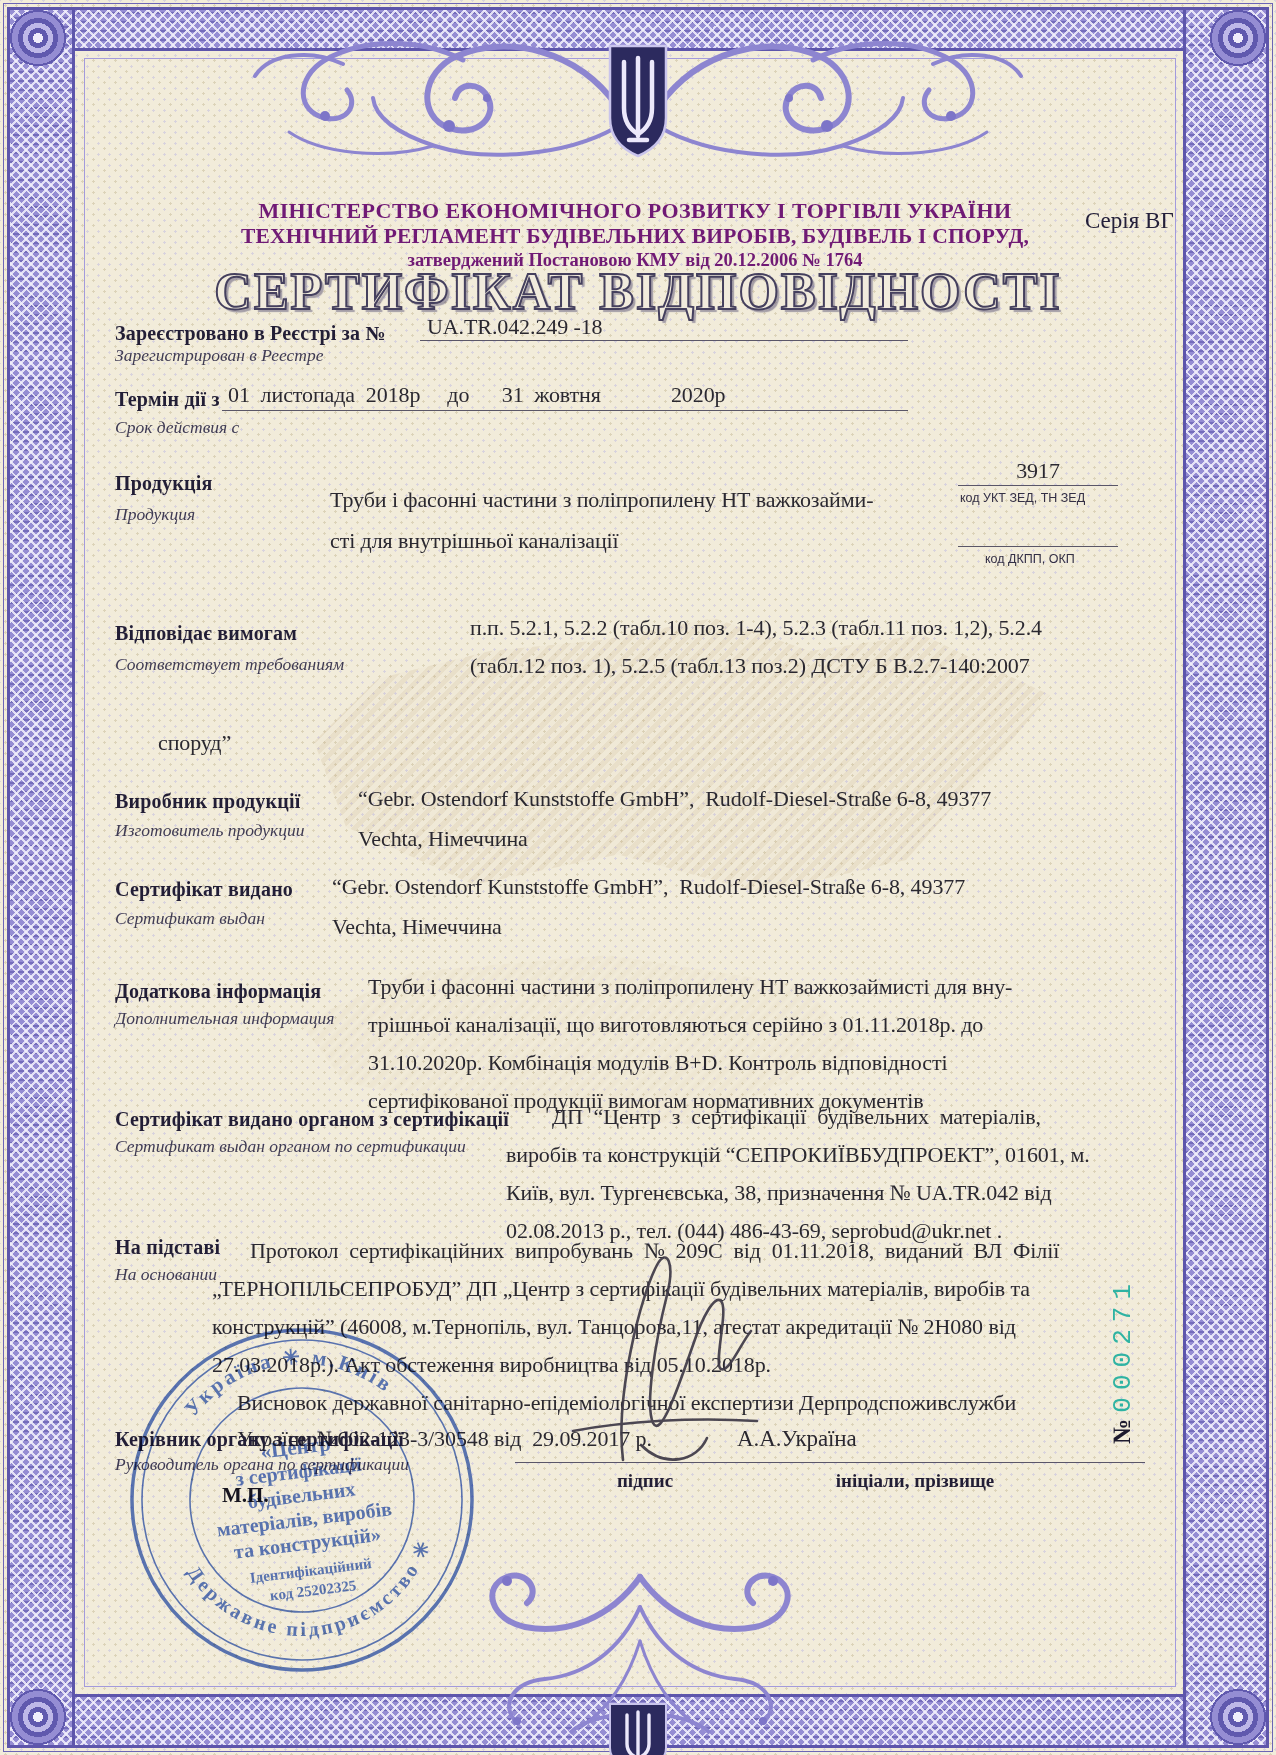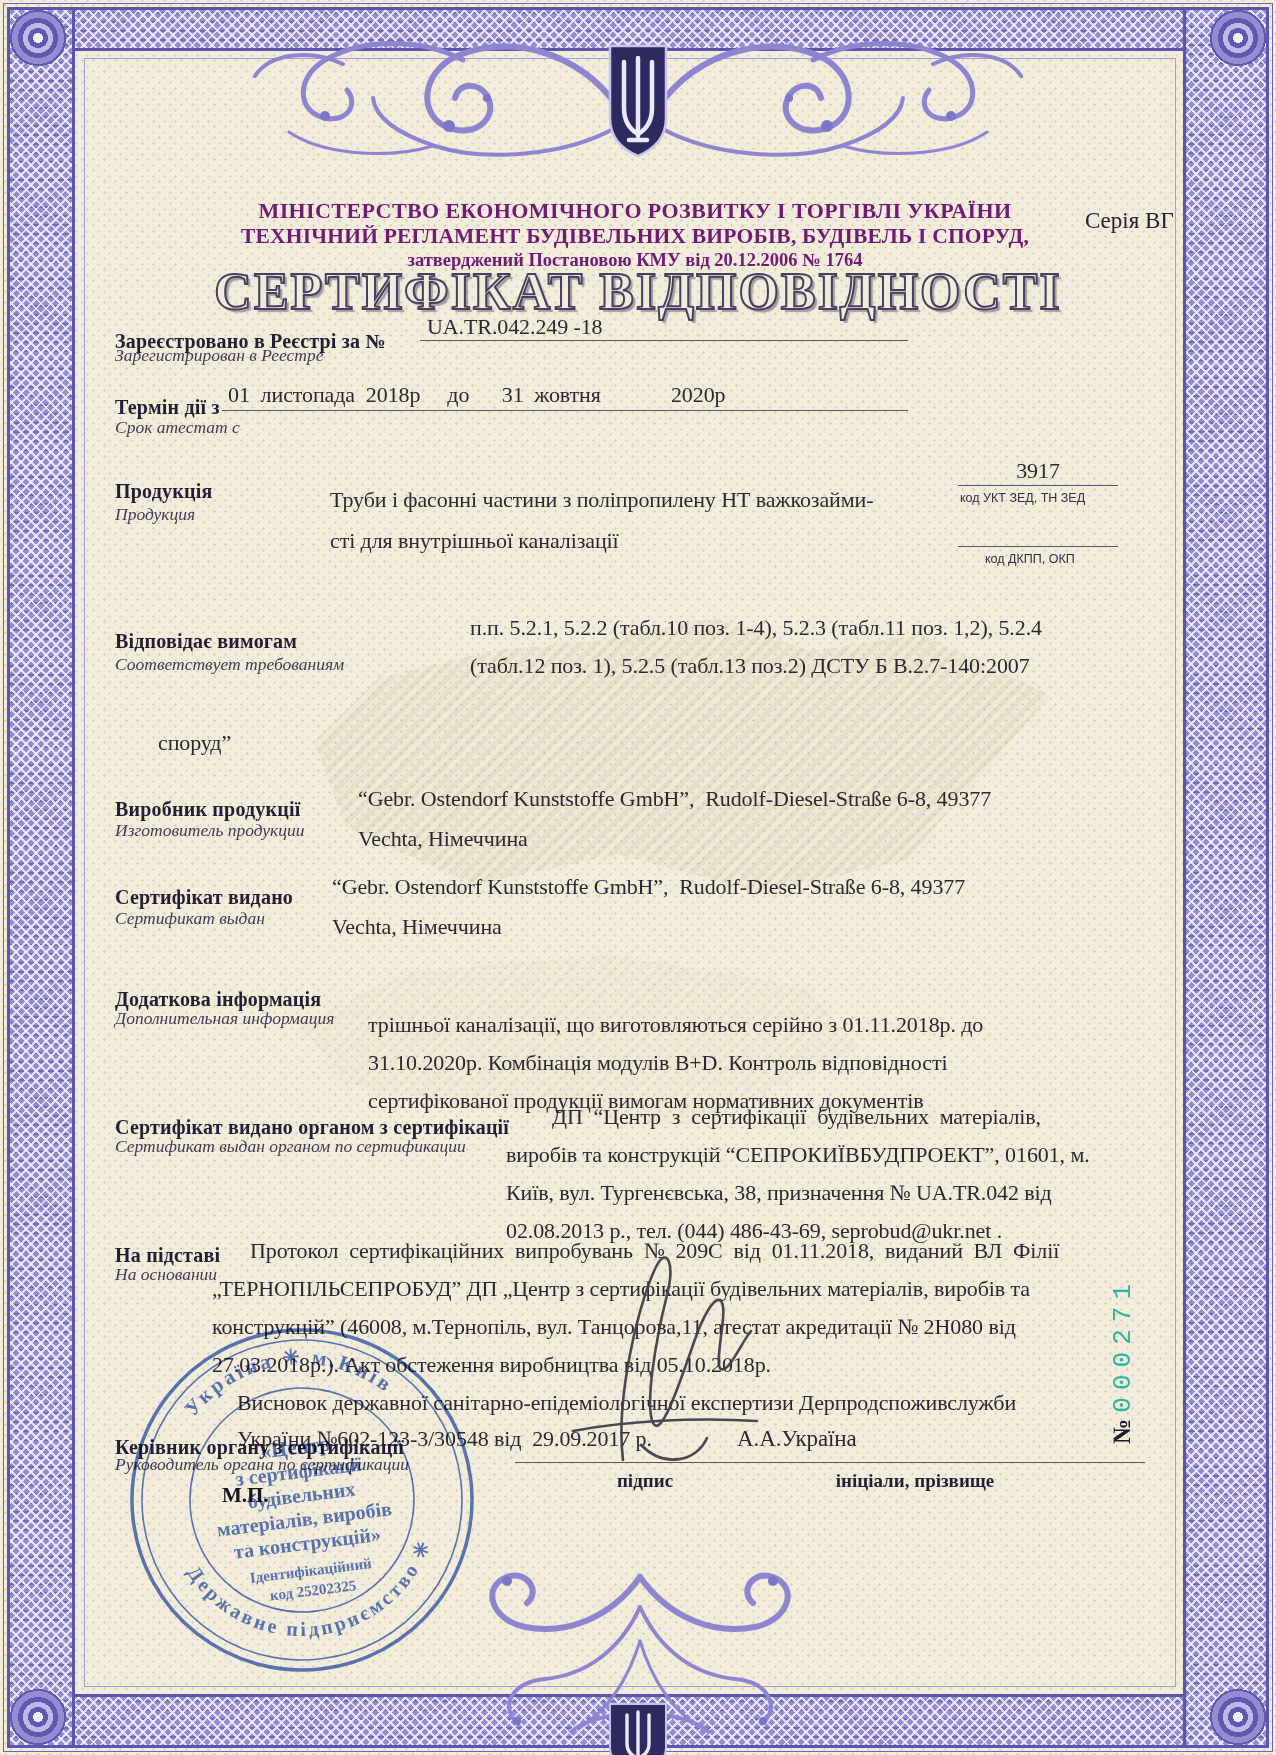--- a/index.html
+++ b/index.html
@@ -34,21 +34,21 @@
   
   .hline{position:absolute;left:160px;width:950px;text-align:center;font-weight:bold;color:#701a75;}
   .ministry{top:198px;font-size:22px;letter-spacing:.4px;}
   .regulation{top:224px;font-size:21.5px;letter-spacing:.2px;}
   .approved{top:250px;font-size:18.5px;}
   .title{position:absolute;left:0;right:0;top:262px;text-align:center;font-weight:bold;
         font-size:52px;letter-spacing:2px;color:#f1ebdd;
         -webkit-text-stroke:2px #45405e;text-shadow:3px 3px 1px rgba(69,63,104,.45);}
   .series{position:absolute;left:1085px;top:208px;font-size:23px;color:#24203a;}
   
-  .lu{position:absolute;left:115px;font-weight:bold;font-size:20px;color:#221e36;letter-spacing:.2px;margin-top:8px;}
+  .lu{position:absolute;left:115px;font-weight:bold;font-size:20px;color:#221e36;letter-spacing:.2px;}
   .lr{position:absolute;left:115px;font-style:italic;font-size:17.5px;color:#3f3b54;}
   .v{position:absolute;font-size:22px;color:#2a2830;white-space:pre;letter-spacing:-.1px;}
   .ul{position:absolute;border-bottom:1.6px solid #5a5668;height:0;}
   .cap{position:absolute;font-family:"Liberation Sans",sans-serif;font-size:12.5px;color:#332f45;white-space:pre;}
   
   .sig-cap{position:absolute;font-weight:bold;font-size:19px;color:#221e36;text-align:center;}
   .mp{position:absolute;left:222px;top:1483px;font-weight:bold;font-size:21px;color:#16141f;}
   .stamp{position:absolute;left:128px;top:1326px;width:348px;height:348px;transform:rotate(-7deg);
          opacity:.84;mix-blend-mode:multiply;}
   .signature{position:absolute;left:545px;top:1235px;width:240px;height:235px;}
@@ -128,21 +128,21 @@
   <div class="hline approved">затверджений Постановою КМУ від 20.12.2006 № 1764</div>
   <div class="series">Серія  ВГ</div>
   <div class="title">СЕРТИФІКАТ ВІДПОВІДНОСТІ</div>
 
   <div class="lu" style="top:322px">Зареєстровано в Реєстрі за №</div>
   <div class="lr" style="top:345px">Зарегистрирован в Реестре</div>
   <div class="v" style="left:427px;top:314px">UA.TR.042.249 -18</div>
   <div class="ul" style="left:420px;top:340px;width:488px"></div>
 
   <div class="lu" style="top:388px">Термін дії з</div>
-  <div class="lr" style="top:417px">Срок атестат с</div>
+  <div class="lr" style="top:417px">Срок действия с</div>
   <div class="v" style="left:228px;top:382px">01  листопада  2018р     до      31  жовтня             2020р</div>
   <div class="ul" style="left:222px;top:410px;width:686px"></div>
 
   <div class="lu" style="top:472px">Продукція</div>
   <div class="lr" style="top:504px">Продукция</div>
   <div class="v" style="left:330px;top:487px">Труби і фасонні частини з поліпропилену НТ важкозайми-</div>
   <div class="v" style="left:330px;top:528px">сті для внутрішньої каналізації</div>
   <div class="v" style="left:958px;top:458px;width:160px;text-align:center">3917</div>
   <div class="ul" style="left:958px;top:485px;width:160px"></div>
   <div class="cap" style="left:960px;top:491px">код УКТ ЗЕД, ТН ЗЕД</div>
@@ -160,20 +160,21 @@
   <div class="v" style="left:358px;top:786px">“Gebr. Ostendorf Kunststoffe GmbH”,  Rudolf-Diesel-Straße 6-8, 49377</div>
   <div class="v" style="left:358px;top:826px">Vechta, Німеччина</div>
 
   <div class="lu" style="top:878px">Сертифікат видано</div>
   <div class="lr" style="top:908px">Сертификат выдан</div>
   <div class="v" style="left:332px;top:874px">“Gebr. Ostendorf Kunststoffe GmbH”,  Rudolf-Diesel-Straße 6-8, 49377</div>
   <div class="v" style="left:332px;top:914px">Vechta, Німеччина</div>
 
   <div class="lu" style="top:980px">Додаткова інформація</div>
   <div class="lr" style="top:1008px">Дополнительная информация</div>
+  <div class="v" style="left:368px;top:974px">Труби і фасонні частини з поліпропилену НТ важкозаймисті для вну-</div>
   <div class="v" style="left:368px;top:1012px">трішньої каналізації, що виготовляються серійно з 01.11.2018р. до</div>
   <div class="v" style="left:368px;top:1050px">31.10.2020р. Комбінація модулів B+D. Контроль відповідності</div>
   <div class="v" style="left:368px;top:1088px">сертифікованої продукції вимогам нормативних документів</div>
 
   <div class="lu" style="top:1108px">Сертифікат видано органом з сертифікації</div>
   <div class="lr" style="top:1136px">Сертификат выдан органом по сертификации</div>
   <div class="v" style="left:552px;top:1104px">ДП  “Центр  з  сертифікації  будівельних  матеріалів,</div>
   <div class="v" style="left:506px;top:1142px">виробів та конструкцій “СЕПРОКИЇВБУДПРОЕКТ”, 01601, м.</div>
   <div class="v" style="left:506px;top:1180px">Київ, вул. Тургенєвська, 38, призначення № UA.TR.042 від</div>
   <div class="v" style="left:506px;top:1218px">02.08.2013 р., тел. (044) 486-43-69, seprobud@ukr.net .</div>

